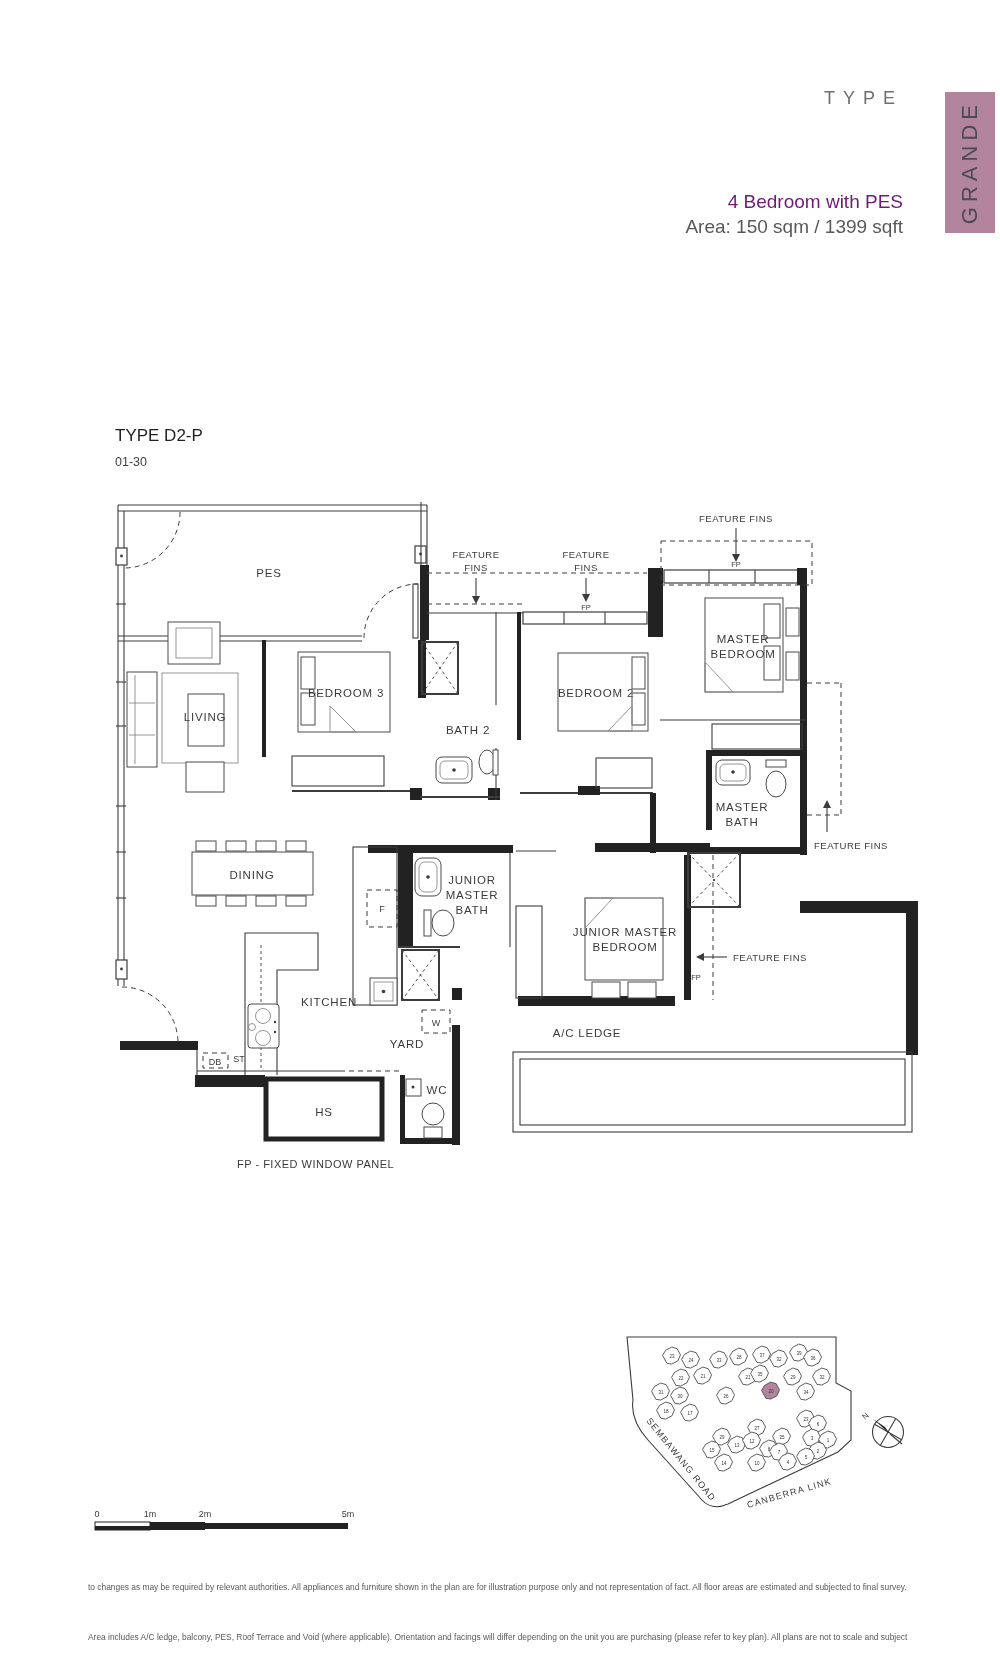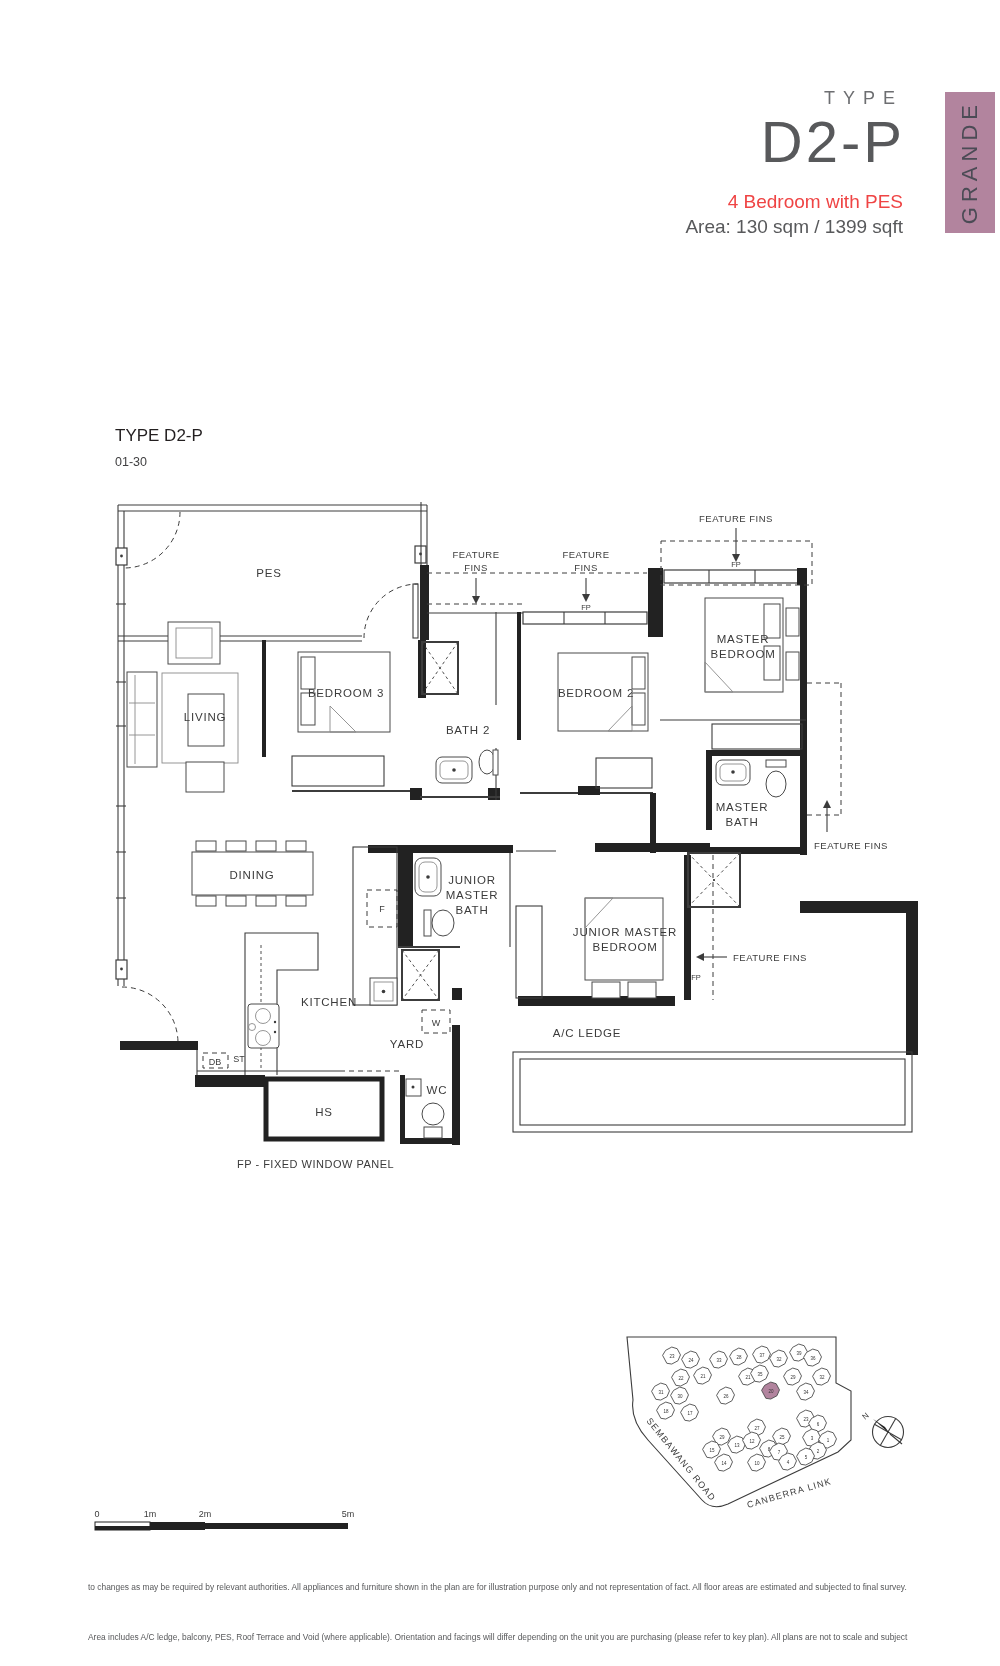--- a/index.html
+++ b/index.html
@@ -1,21 +1,21 @@
 <!DOCTYPE html>
 <html><head>
 <meta charset="utf-8">
 <style>
   html,body{margin:0;padding:0;background:#fff}
   .page{position:relative;width:1000px;height:1666px;background:#fff;overflow:hidden;
         font-family:"Liberation Sans",sans-serif;color:#58595b}
   
   .hdr-type{position:absolute;top:88px;right:97px;font-size:18px;letter-spacing:8px;color:#6d6e71}
   .hdr-unit{position:absolute;top:108px;right:95px;font-size:58px;letter-spacing:3px;color:#58595b}
-  .hdr-sub{position:absolute;top:191px;right:97px;font-size:19px;color:#ef4444}
+  .hdr-sub{position:absolute;top:191px;right:97px;font-size:19px;color:#701a75}
   .hdr-area{position:absolute;top:216px;right:97px;font-size:19px;color:#58595b}
   .banner{position:absolute;left:945px;top:92px;width:50px;height:141px;
           display:flex;align-items:center;justify-content:center}
   .banner span{writing-mode:vertical-rl;transform:rotate(180deg);font-size:22px;
                letter-spacing:5px;color:#4b4b55}
   
   .plan-title{position:absolute;left:115px;top:426px;font-size:17px;font-weight:normal;color:#231f20}
   .plan-floors{position:absolute;left:115px;top:455px;font-size:12.5px;color:#414042}
   
   .foot{position:absolute;left:88px;top:1546px;width:876px;font-size:8.4px;
@@ -45,23 +45,22 @@
   .bnum{font-size:4.5px;fill:#333}
   .road{font-size:9px;letter-spacing:1.2px;fill:#3b3b3b}
   .sb{font-size:9px;fill:#3b3b3b;text-anchor:middle}
 </style>
 </head>
 <body>
 
 <div class="page">
 
   <div class="hdr-type">TYPE</div>
-  <div class="hdr-unit">D2-P</div>
   <div class="hdr-sub">4 Bedroom with PES</div>
-  <div class="hdr-area">Area: 130 sqm / 1399 sqft</div>
+  <div class="hdr-area">Area: 150 sqm / 1399 sqft</div>
   <div class="banner" style="background: rgb(178, 132, 158);">
     <span>GRANDE</span>
   </div>
 
   <div class="plan-title">TYPE D2-P</div>
   <div class="plan-floors">01-30</div>
 
   <svg width="1000" height="1666" viewBox="0 0 1000 1666">
     <defs>
       <pattern id="hzA" width="7" height="34" patternUnits="userSpaceOnUse" patternTransform="rotate(12)">

